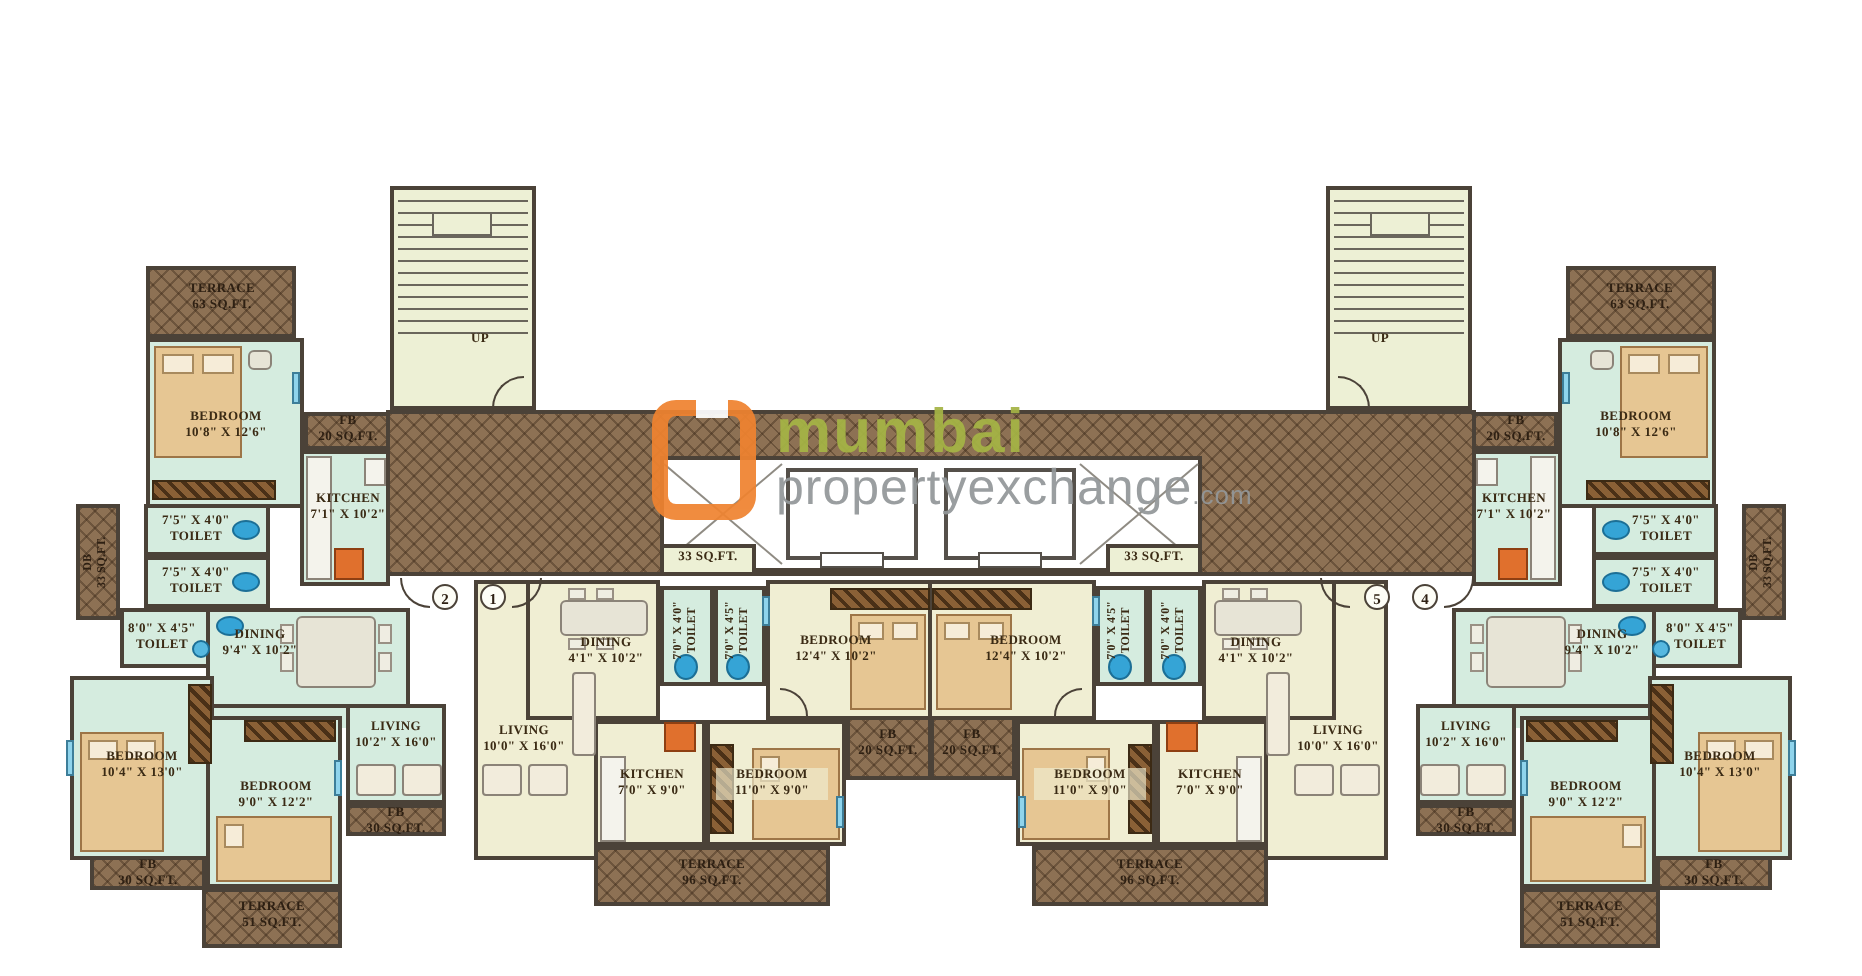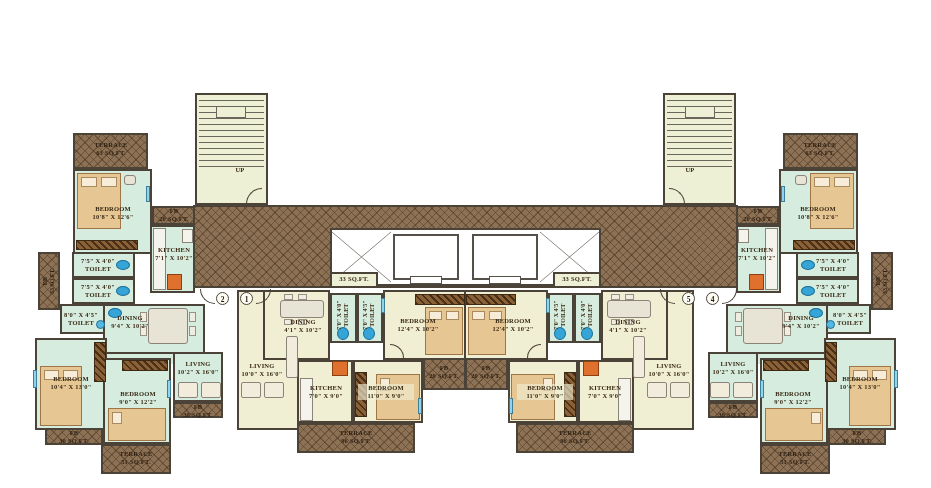--- a/index.html
+++ b/index.html
@@ -511,14 +511,23 @@
   <div class="unum" style="left:216px;top:292px;">2</div>
   <div class="unum" style="left:240px;top:292px;">1</div>
   <div class="arc arc-br" style="left:256px;top:289px;width:15px;height:15px;"></div>
   <div class="arc arc-bl" style="left:660px;top:289px;width:15px;height:15px;"></div>
   <div class="unum" style="left:682px;top:292px;">5</div>
   <div class="unum" style="left:706px;top:292px;">4</div>
   <div class="arc arc-br" style="left:722px;top:289px;width:15px;height:15px;"></div>
   <div class="arc arc-tr" style="left:390px;top:344px;width:14px;height:14px;"></div>
   <div class="arc arc-tl" style="left:527px;top:344px;width:14px;height:14px;"></div>
 
+  <div class="wm">
+    <div class="wm-logo">
+        <div class="wm-notch"></div>
+      </div>
+    <div class="wm-text">
+      <div class="wm-l1">mumbai</div>
+      <div class="wm-l2"><span>propertyexchange</span><span class="wm-com">.com</span></div>
+    </div>
+  </div>
 
 </div>
 
 </body></html>

